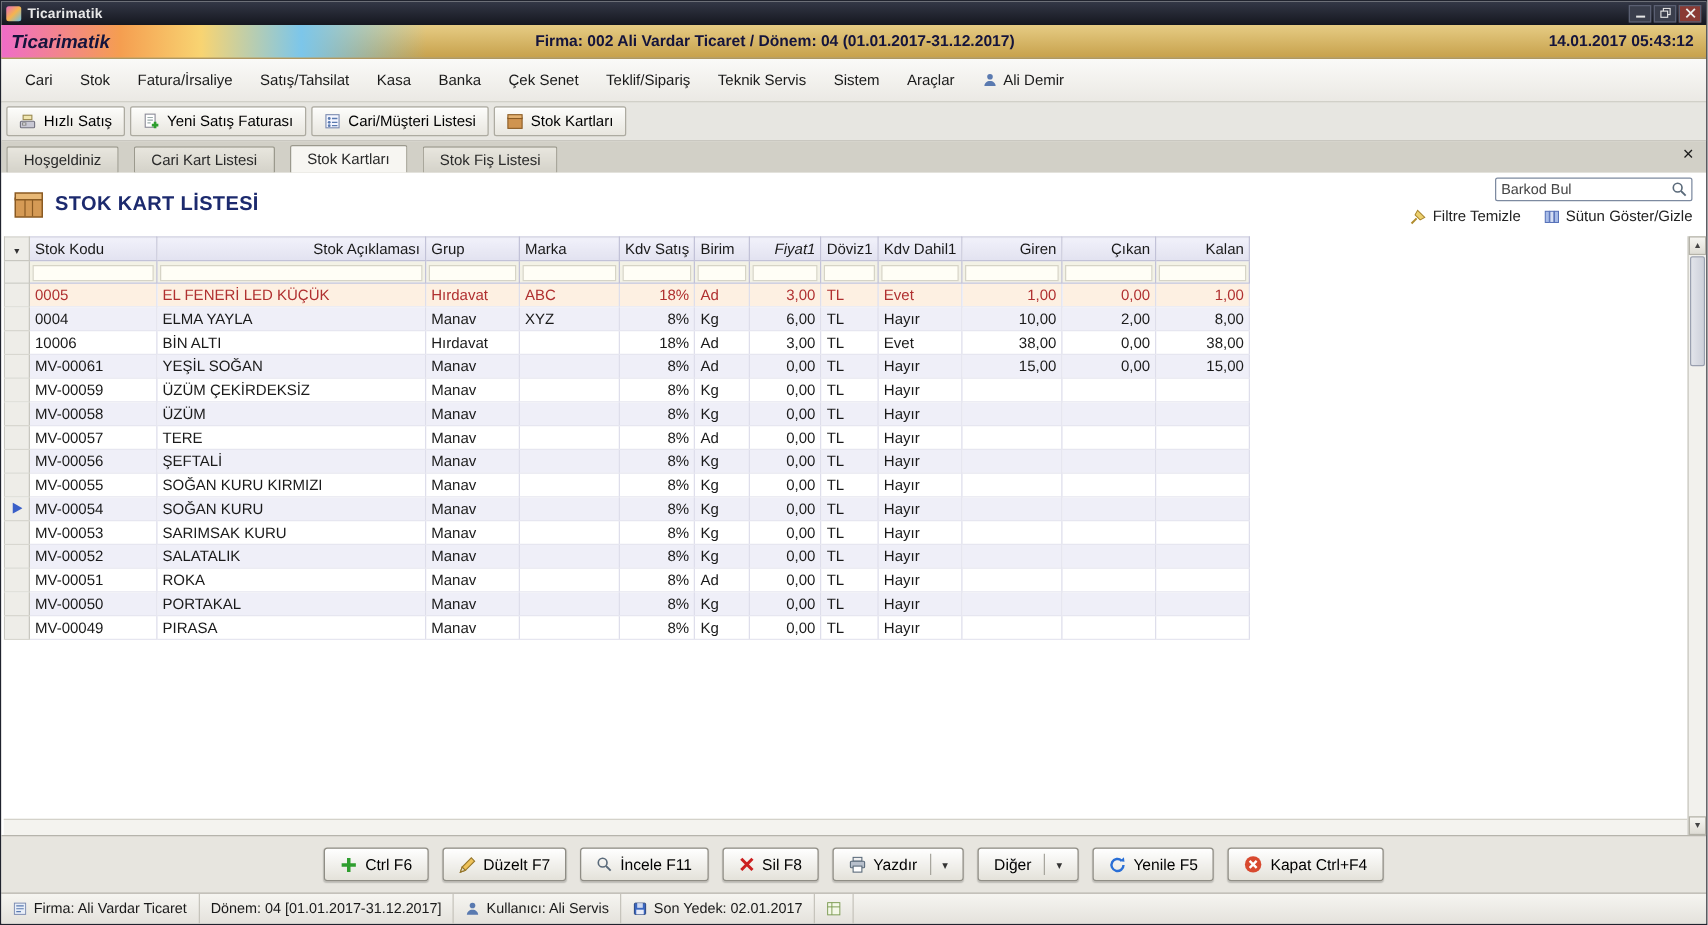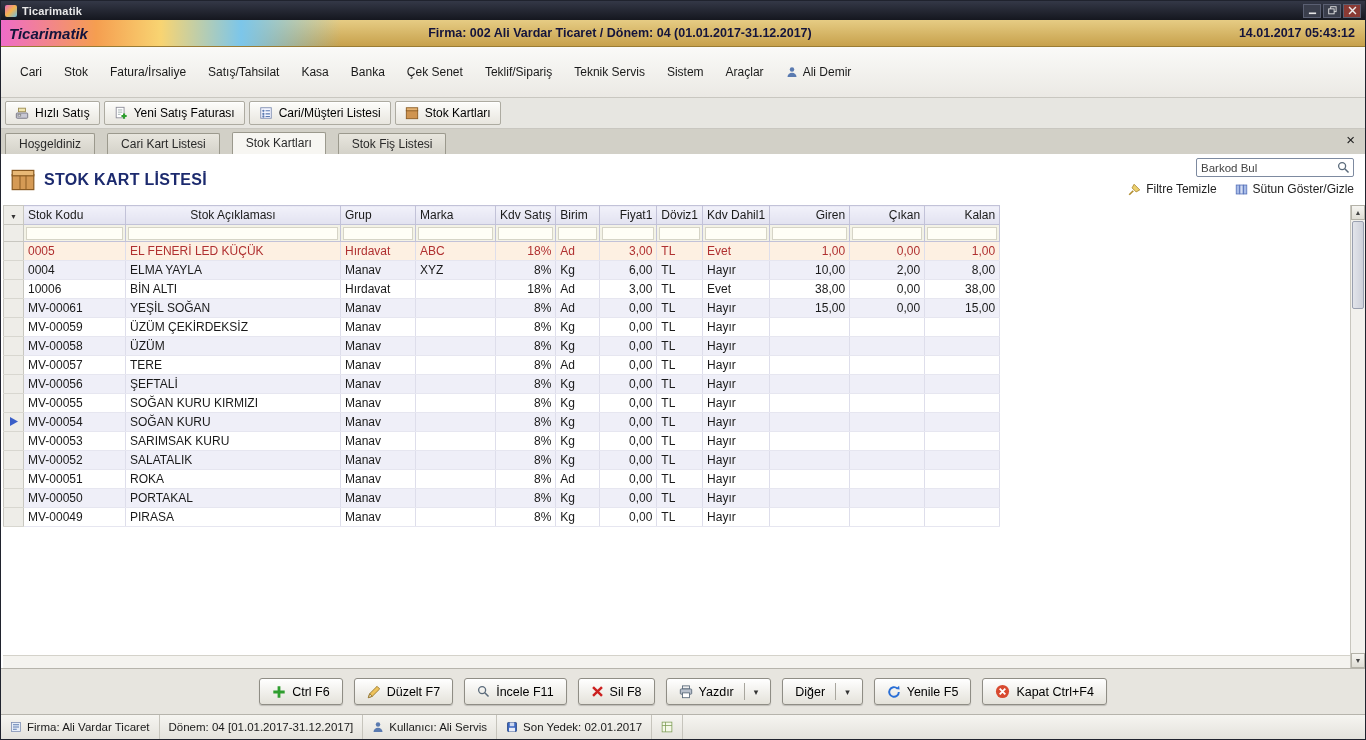--- a/index.html
+++ b/index.html
@@ -15,21 +15,21 @@
   .win-btn.close{background:#8a3a34;}
 
   
   .goldbar{flex:0 0 27px;background:linear-gradient(#e6cc84,#c7a14c);display:flex;align-items:center;color:#14143c;position:relative;border-bottom:1px solid #9a7c34;}
   .logo{position:absolute;left:0;top:0;bottom:0;width:345px;display:flex;align-items:center;padding-left:8px;font-size:15px;font-weight:bold;font-style:italic;
         background:linear-gradient(90deg,#ef6cc8 0px,#f59e50 95px,#f8d472 160px,#7cc6ea 240px,rgba(199,161,76,0) 340px);}
   .firm{flex:1;text-align:center;font-weight:bold;font-size:12.5px;}
   .datetime{font-weight:bold;font-size:12.5px;padding-right:10px;}
 
   
-  .menubar{flex:0 0 31px;background:linear-gradient(#fafaf8,#ebe9e4);border-bottom:1px solid #c9c7c0;display:flex;align-items:center;padding:12px 8px;}
+  .menubar{flex:0 0 31px;background:linear-gradient(#fafaf8,#ebe9e4);border-bottom:1px solid #c9c7c0;display:flex;align-items:center;padding:4px 8px;}
   .menu-item{padding:6px 11px;font-size:12px;color:#1a1a1a;display:flex;align-items:center;gap:5px;white-space:nowrap;cursor:default;}
 
   
   .toolbar{flex:0 0 31px;background:#e7e6e1;border-bottom:1px solid #c9c7c0;display:flex;align-items:center;padding:0 4px;gap:4px;}
   .tool-btn{display:flex;align-items:center;gap:6px;padding:3px 9px;border:1px solid #adaba1;border-radius:2px;background:linear-gradient(#fdfdfb,#e8e6df);font-size:12px;height:24px;white-space:nowrap;cursor:default;box-shadow:inset 0 1px 0 #fff;}
 
   
   .tabbar{flex:0 0 24px;background:#d2d0c7;display:flex;align-items:flex-end;padding:3px 4px 0;gap:2px;position:relative;}
   .tab{padding:3px 13px;font-size:12px;color:#2a2a2a;background:linear-gradient(#e8e6de,#d4d2c9);border:1px solid #9b998d;border-bottom:none;border-radius:2px 2px 0 0;white-space:nowrap;cursor:default;}
   .tab.active{background:#f7f6f2;padding-bottom:4px;}
@@ -278,26 +278,26 @@
                 <col style="width: 40px;">
                 <col style="width: 56px;">
                 <col style="width: 80px;">
                 <col style="width: 75px;">
                 <col style="width: 75px;">
               </colgroup>
               <thead>
                 <tr>
                   <th class="ind-cell"><span class="ind-filter">▼</span></th>
                   <th class="hdr" style="text-align: left;">Stok Kodu</th>
-                  <th class="hdr" style="text-align: center;">Stok Açıklaması</th>
+                  <th class="hdr" style="text-align: right;">Stok Açıklaması</th>
                   <th class="hdr" style="text-align: left;">Grup</th>
                   <th class="hdr" style="text-align: left;">Marka</th>
                   <th class="hdr" style="text-align: right;">Kdv Satış</th>
                   <th class="hdr" style="text-align: left;">Birim</th>
-                  <th class="hdr" style="text-align: right;">Fiyat1</th>
+                  <th class="hdr" style="text-align: right; font-style: italic;">Fiyat1</th>
                   <th class="hdr" style="text-align: left;">Döviz1</th>
                   <th class="hdr" style="text-align: left;">Kdv Dahil1</th>
                   <th class="hdr" style="text-align: right;">Giren</th>
                   <th class="hdr" style="text-align: right;">Çıkan</th>
                   <th class="hdr" style="text-align: right;">Kalan</th>
                 </tr>
                 <tr class="filter-row">
                   <th class="ind-cell"></th>
                   <th class="filter-cell"><input class="filter-input" style=""></th>
                   <th class="filter-cell"><input class="filter-input" style=""></th>

